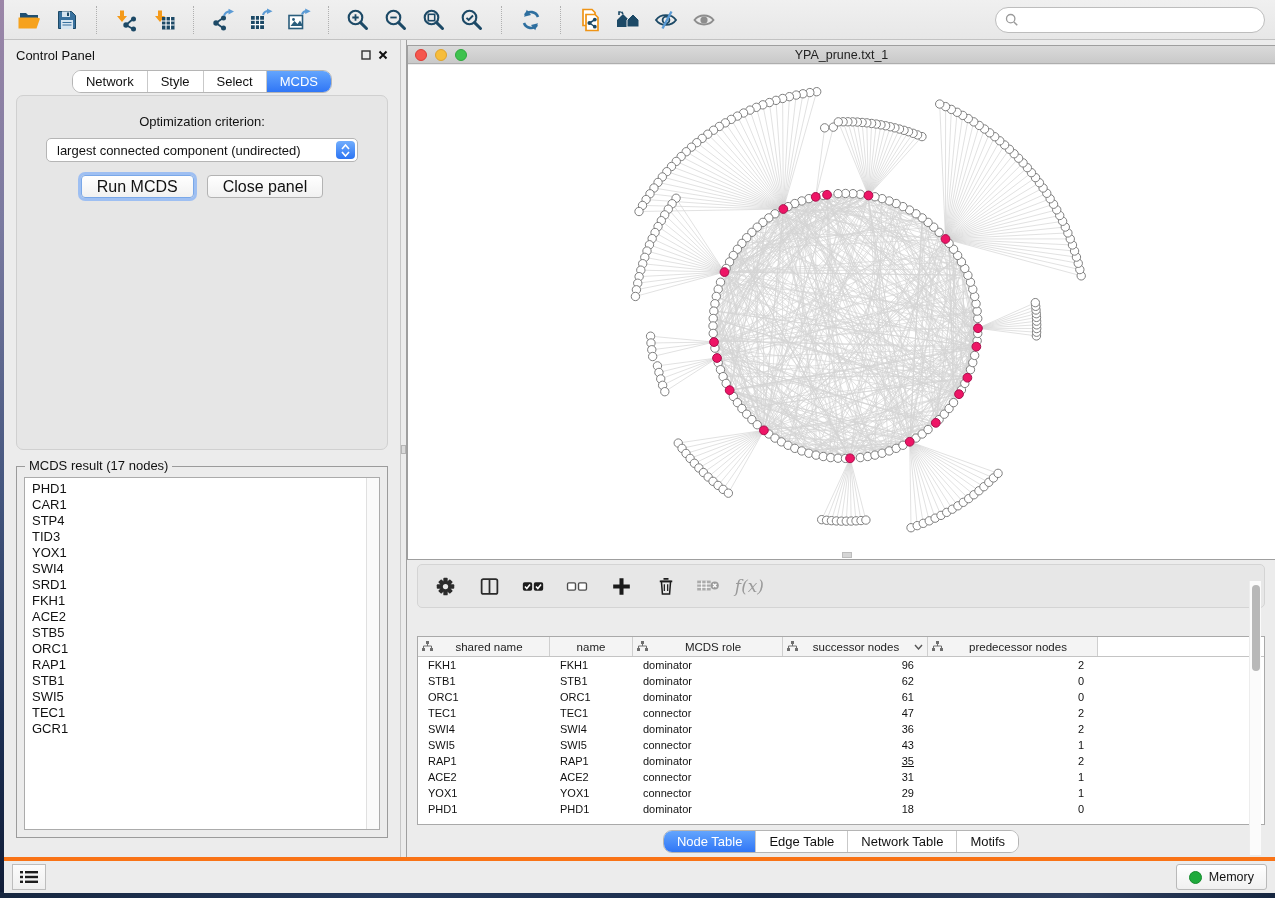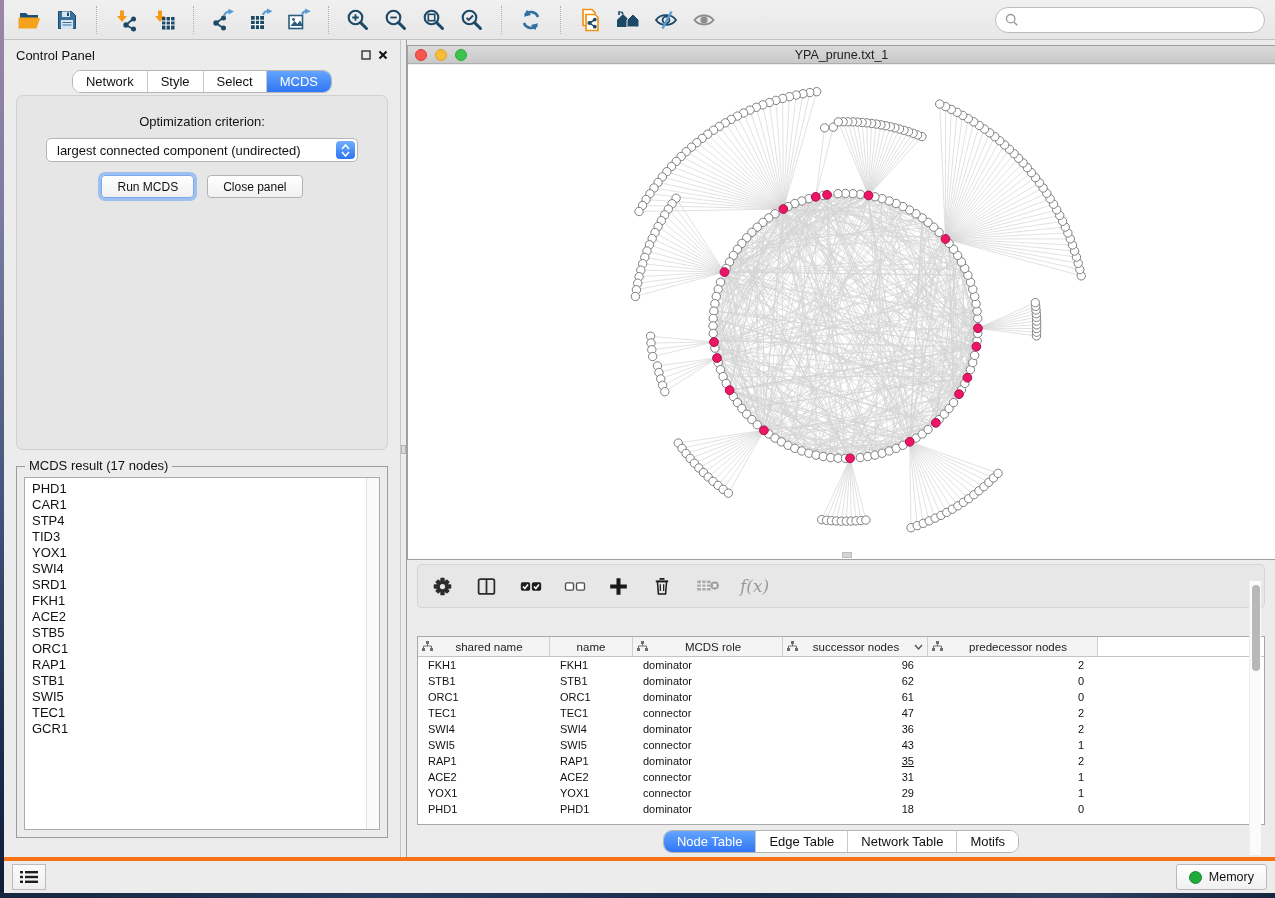--- a/index.html
+++ b/index.html
@@ -37,21 +37,21 @@
   .seg .tab.active { background:linear-gradient(#63a5fd,#3076f6); color:#fff; }
   .mcds-pane { margin:2px 12px 0; height:355px; background:#e6e6e6; border:1px solid #d0d0d0; border-radius:7px; padding-top:18px; }
   .crit-label { text-align:center; font-size:13px; margin-bottom:9px; }
   .dropdown { width:312px; height:24px; margin:0 auto; background:#fff; border:1px solid #b5b5b5; border-radius:5px;
     display:flex; align-items:center; padding-left:10px; position:relative; font-size:13px; }
   .dd-stepper { position:absolute; right:2px; top:2px; width:19px; height:18px; border-radius:4px;
     background:linear-gradient(#72aefd,#2b74f3); display:flex; flex-direction:column; align-items:center; justify-content:center; gap:1px; }
   .dd-stepper svg { display:block; }
   .btn-row { display:flex; justify-content:center; gap:13px; margin-top:13px; }
   .btn { height:23px; padding:0 15px; background:linear-gradient(#ffffff,#f1f1f1); border:1px solid #b3b3b3;
-    border-radius:4px; font-size:12px; font-family:inherit; color:#111; }
+    border-radius:4px; font-size:16px; font-family:inherit; color:#111; }
   .btn.focused { box-shadow:0 0 0 3px rgba(110,165,250,.6); border-color:#7aa8e8; }
 
   .mcds-group { position:absolute; left:12px; right:12px; top:426px; height:372px; border:1px solid #9b9b9b; background:#ececec; }
   .mcds-legend { position:absolute; top:-9px; left:8px; background:#ececec; padding:0 4px; font-size:13px; }
   .mcds-list { position:absolute; left:7px; right:7px; top:10px; bottom:7px; background:#fff; border:1px solid #ababab; overflow:hidden; }
   .mcds-scroll { position:absolute; right:0; top:0; bottom:0; width:13px; background:#fafafa; border-left:1px solid #e0e0e0; }
   .mcds-items { padding:3px 0 0 7px; }
   .mcds-items div { font-size:13px; line-height:16px; color:#111; }
 
   
@@ -73,21 +73,21 @@
   .net-canvas { position:absolute; top:19px; left:0; right:0; bottom:0; background:#fff; }
   .net-canvas svg { width:100%; height:100%; display:block; }
   .net-grip { position:absolute; left:50%; bottom:1px; width:10px; height:6px; background:#d6d6d6; border:1px solid #bdbdbd; }
 
   
   .table-panel { position:absolute; top:520px; left:0; right:0; bottom:0; background:#ececec; }
   .tp-header { height:24px; display:flex; align-items:center; padding:6px 12px 0 14px; }
   .tp-title { font-size:13px; }
   .tp-toolbar { margin:4px 10px 0; height:44px; background:#e7e7e7; border:1px solid #d4d4d4; border-radius:5px;
     display:flex; align-items:center; padding:0 14px; gap:20px; }
-  .tp-toolbar .ti { width:24px; height:24px; display:flex; align-items:center; justify-content:flex-start; }
+  .tp-toolbar .ti { width:24px; height:24px; display:flex; align-items:center; justify-content:flex-end; }
   .fx { font-family:"DejaVu Serif",serif; font-style:italic; font-size:17px; color:#9a9a9a; }
   .tbl-wrap { position:absolute; left:10px; right:10px; top:76px; bottom:32px; background:#fff; border:1px solid #a9a9a9; overflow:hidden; }
   .tbl-head { display:flex; height:20px; border-bottom:1px solid #c4c4c4; background:#fff; }
   .th { background:#f4f4f4; border-right:1px solid #cfcfcf; display:flex; align-items:center; font-size:11.5px; color:#222; padding:0 4px; }
   .th .lbl { flex:1; text-align:center; }
   .th svg { flex:0 0 auto; }
   .tbl-body { position:relative; }
   .tr { display:flex; height:16px; align-items:center; }
   .td { font-size:11px; color:#111; padding:0 10px; white-space:nowrap; }
   .td.num { text-align:right; padding-right:14px; }

